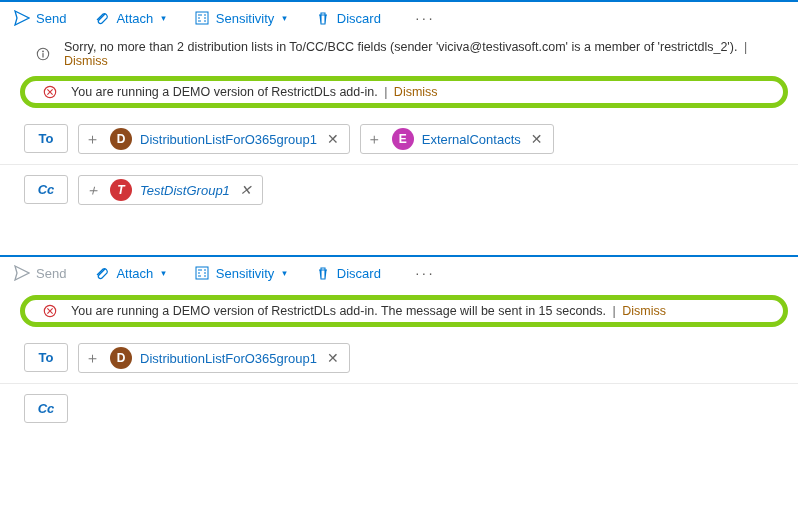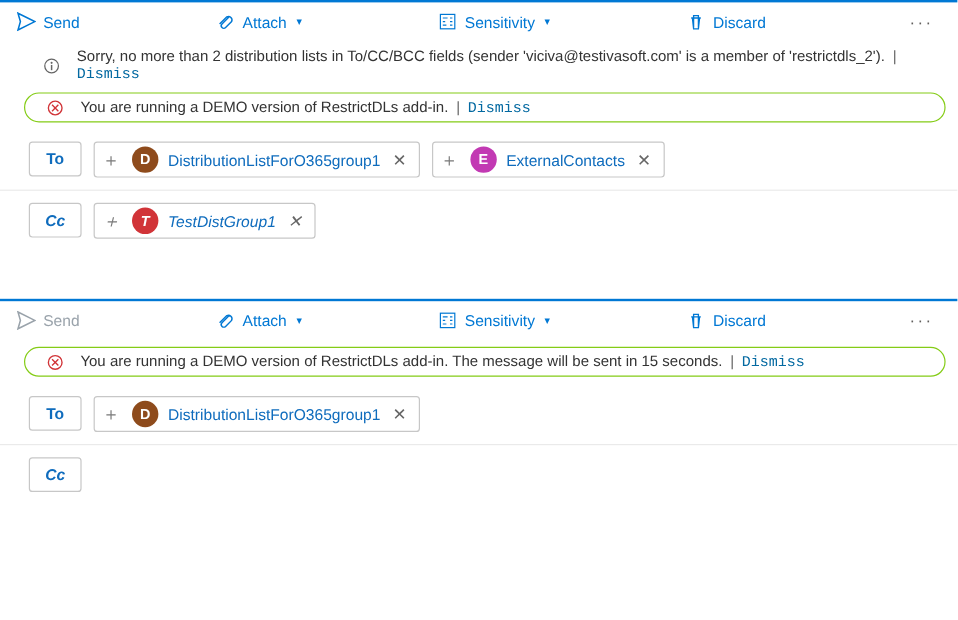--- a/index.html
+++ b/index.html
@@ -13,21 +13,20 @@
   }
   .panel {
     border-top: 2px solid #0078d4;
     background: #fff;
   }
   .toolbar {
     display: flex;
     align-items: center;
     gap: 28px;
     padding: 8px 14px 10px 14px;
-    justify-content: space-between;
   }
   .tbtn {
     display: inline-flex;
     align-items: center;
     gap: 6px;
     color: #0078d4;
     font-size: 13px;
     cursor: pointer;
   }
   .tbtn.disabled { color: #9aa3ab; cursor: default; }
@@ -38,23 +37,23 @@
     display: flex;
     align-items: center;
     gap: 14px;
     padding: 4px 14px 4px 36px;
     font-size: 12.5px;
     color: #333;
   }
   .msgbar .ico { width: 14px; height: 14px; flex: 0 0 14px; display:flex; align-items:center; justify-content:center;}
   .msgbar .txt { }
   .msgbar .sep { padding: 0 3px; color:#666;}
-  .msgbar a.dismiss { color: #0369a1; text-decoration: none; cursor:pointer;font-family:Liberation Mono, monospace;}
+  .msgbar a.dismiss { color: #a16207; text-decoration: none; cursor:pointer;}
   .highlight-wrap {
-    border: 1px solid #84cc16;
+    border: 5px solid #84cc16;
     border-radius: 16px;
     margin: 4px 10px 6px 20px;
     padding-right: 6px;
   }
   .fieldrow {
     display:flex;
     align-items: flex-start;
     gap: 10px;
     padding: 10px 14px 10px 24px;
     border-bottom: 1px solid #eaeaea;

